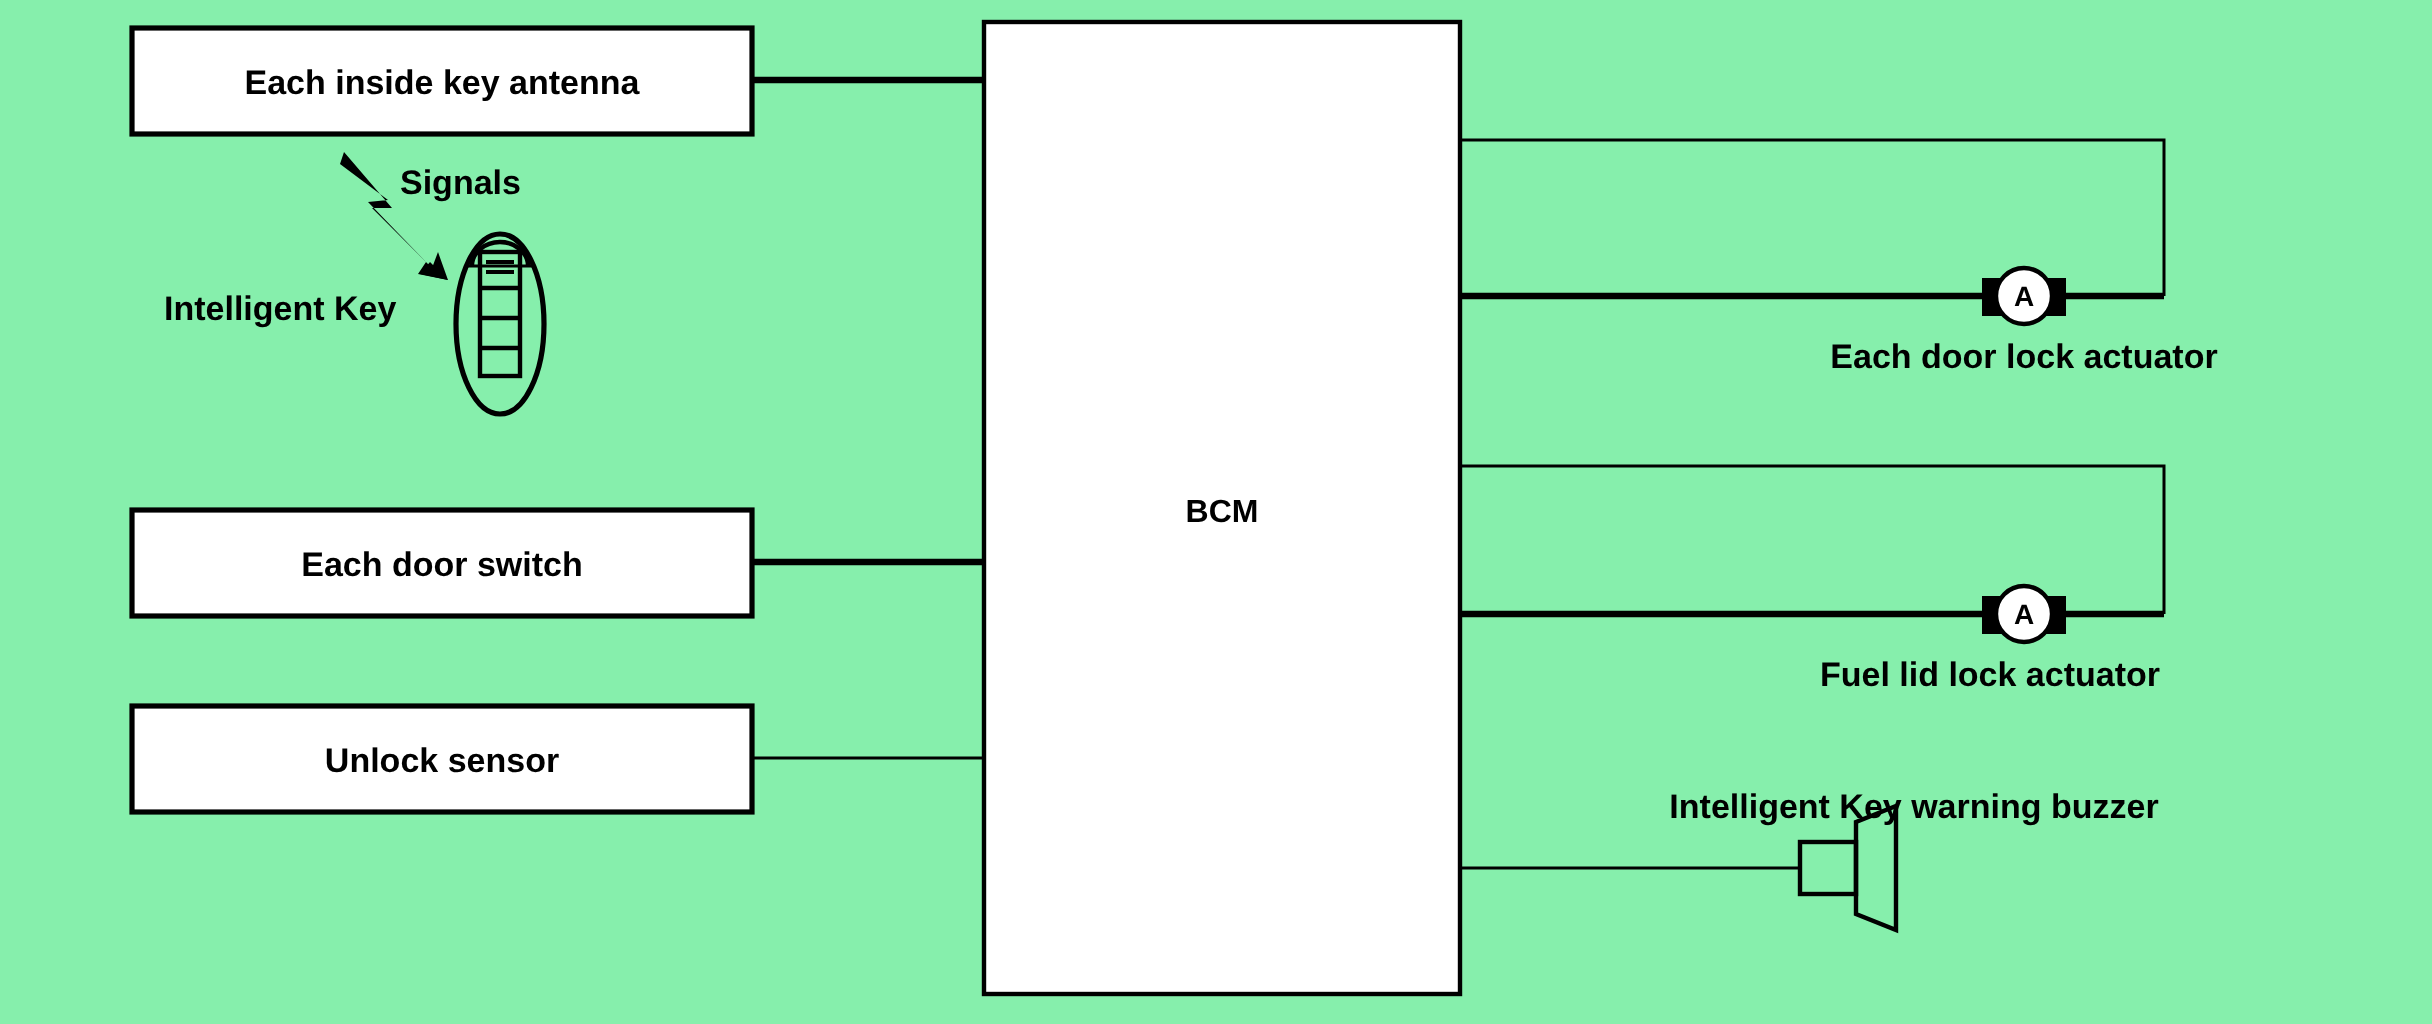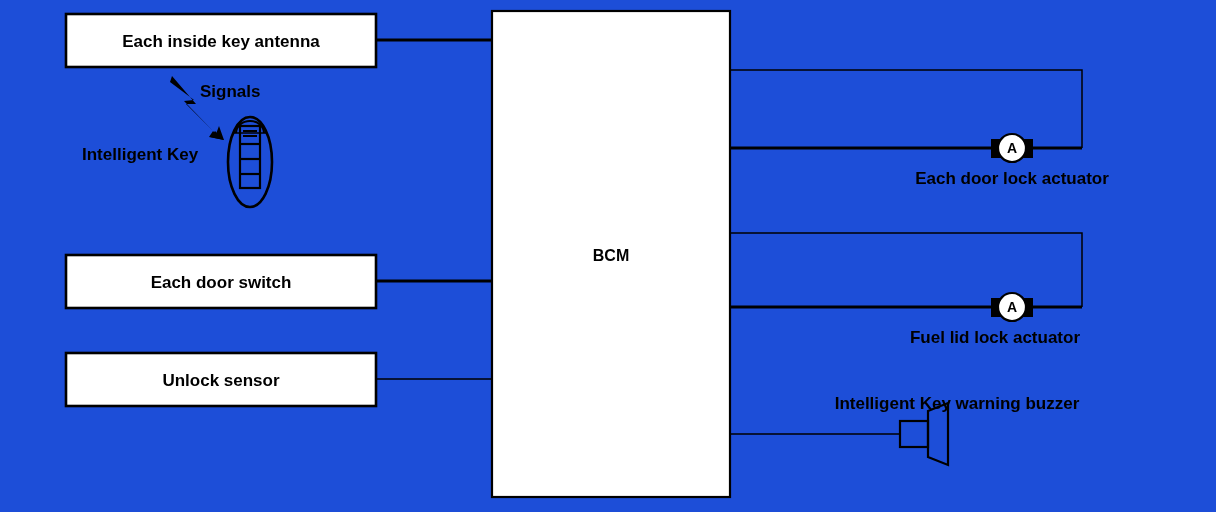--- a/index.html
+++ b/index.html
@@ -4,21 +4,21 @@
 <style>
   html, body {
     margin: 0;
     padding: 0;
     background: #ffffff;
   }
   #diagram-root {
     position: relative;
     width: 1216px;
     height: 512px;
-    background: #1d4ed8;
+    background: #86efac;
     font-family: "Liberation Sans", sans-serif;
     overflow: hidden;
   }
   #diagram-svg {
     position: absolute;
     top: 0;
     left: 0;
     width: 1216px;
     height: 512px;
   }

